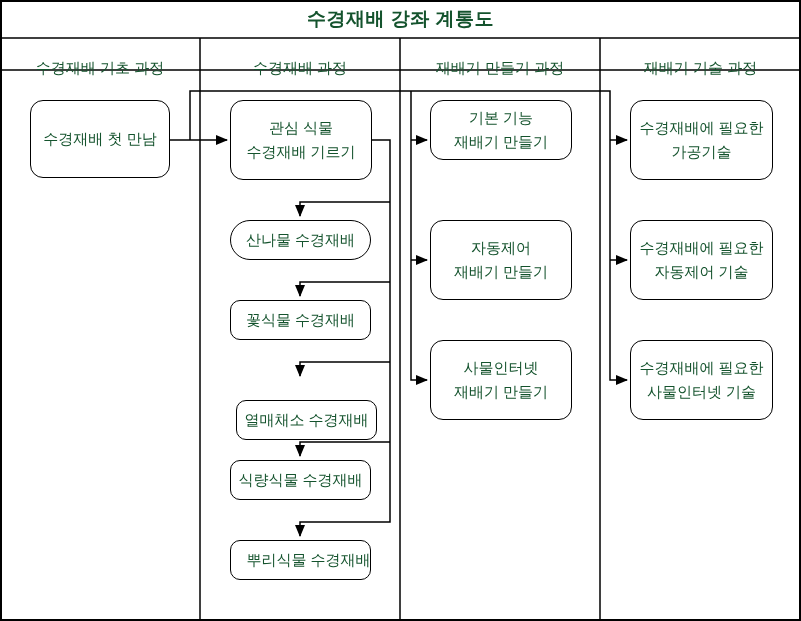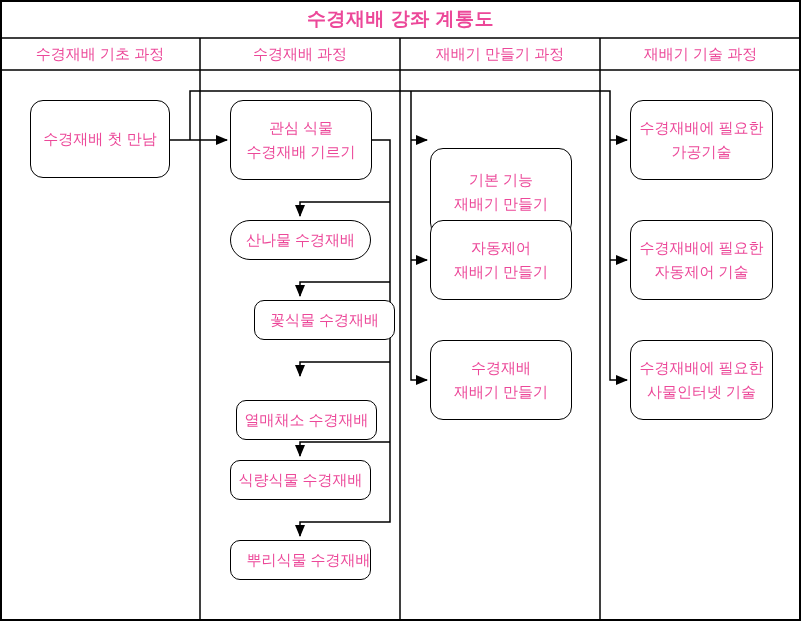--- a/index.html
+++ b/index.html
@@ -2,31 +2,31 @@
 <html><head>
 <meta charset="utf-8">
 <style>
   html, body { margin: 0; padding: 0; background: #ffffff; }
   .canvas {
     position: relative;
     width: 801px;
     height: 621px;
     background: #ffffff;
     font-family: "Liberation Sans", "DejaVu Sans", sans-serif;
-    color: #ec4899;
+    color: #14532d;
     overflow: hidden;
   }
   .layer-svg { position: absolute; left: 0; top: 0; }
   .title {
     position: absolute; left: 0; top: 0; width: 801px; height: 38px;
     display: flex; align-items: center; justify-content: center;
     font-size: 19px; font-weight: bold; letter-spacing: 0.5px;
   }
   .col-header {
-    position: absolute; top: 38px; height: 32px;
+    position: absolute; top: 52px; height: 32px;
     display: flex; align-items: center; justify-content: center;
     font-size: 15px;
   }
   .box {
     position: absolute; box-sizing: border-box;
     border: 1.5px solid #000000; border-radius: 13px;
     background: #ffffff;
     display: flex; flex-direction: column;
     align-items: center; justify-content: center;
     font-size: 15px; line-height: 24px; text-align: center;
@@ -76,43 +76,43 @@
     <span>수경재배 첫 만남</span>
   </div>
 
   <div class="box" style="left:230px; top:100px; width:142px; height:80px;">
     <span>관심 식물</span>
     <span>수경재배 기르기</span>
   </div>
   <div class="box small" style="left:230px; top:220px; width:141px; height:40px;border-radius:20px;">
     <span>산나물 수경재배</span>
   </div>
-  <div class="box small" style="left:230px; top:300px; width:141px; height:40px;margin-left:24px;">
+  <div class="box small" style="left:230px; top:300px; width:141px; height:40px;">
     <span>꽃식물 수경재배</span>
   </div>
   <div class="box small" style="left:236px; top:380px; width:141px; height:40px;margin-top:20px;">
     <span>열매채소 수경재배</span>
   </div>
   <div class="box small" style="left:230px; top:460px; width:141px; height:40px;">
     <span>식량식물 수경재배</span>
   </div>
   <div class="box small" style="left:230px; top:540px; width:141px; height:40px;padding-left:16px;">
     <span>뿌리식물 수경재배</span>
   </div>
 
-  <div class="box" style="left:430px; top:100px; width:142px; height:88px;margin-top:48px;">
+  <div class="box" style="left:430px; top:100px; width:142px; height:60px;">
     <span>기본 기능</span>
     <span>재배기 만들기</span>
   </div>
   <div class="box" style="left:430px; top:220px; width:142px; height:80px;">
     <span>자동제어</span>
     <span>재배기 만들기</span>
   </div>
   <div class="box" style="left:430px; top:340px; width:142px; height:80px;">
-    <span>수경재배</span>
+    <span>사물인터넷</span>
     <span>재배기 만들기</span>
   </div>
 
   <div class="box" style="left:630px; top:100px; width:143px; height:80px;">
     <span>수경재배에 필요한</span>
     <span>가공기술</span>
   </div>
   <div class="box" style="left:630px; top:220px; width:143px; height:80px;">
     <span>수경재배에 필요한</span>
     <span>자동제어 기술</span>

